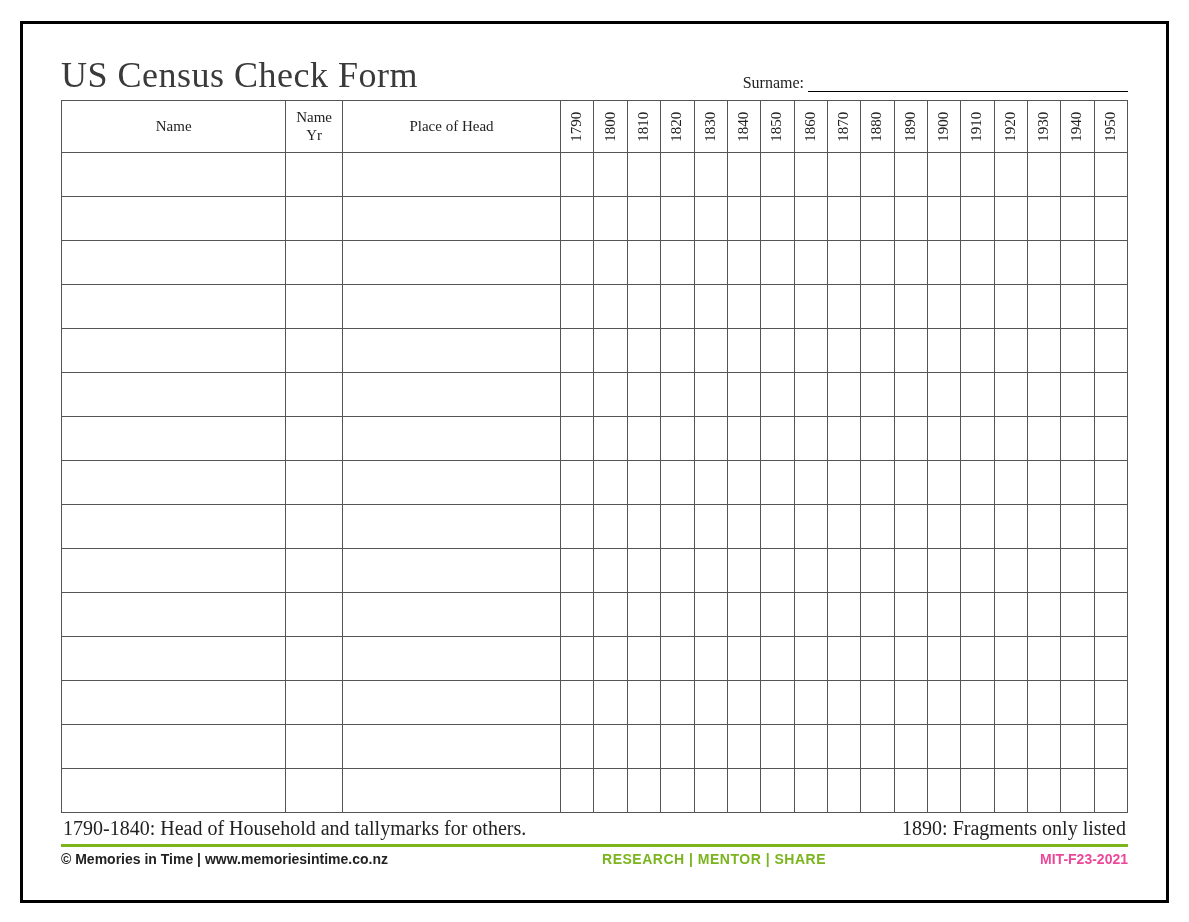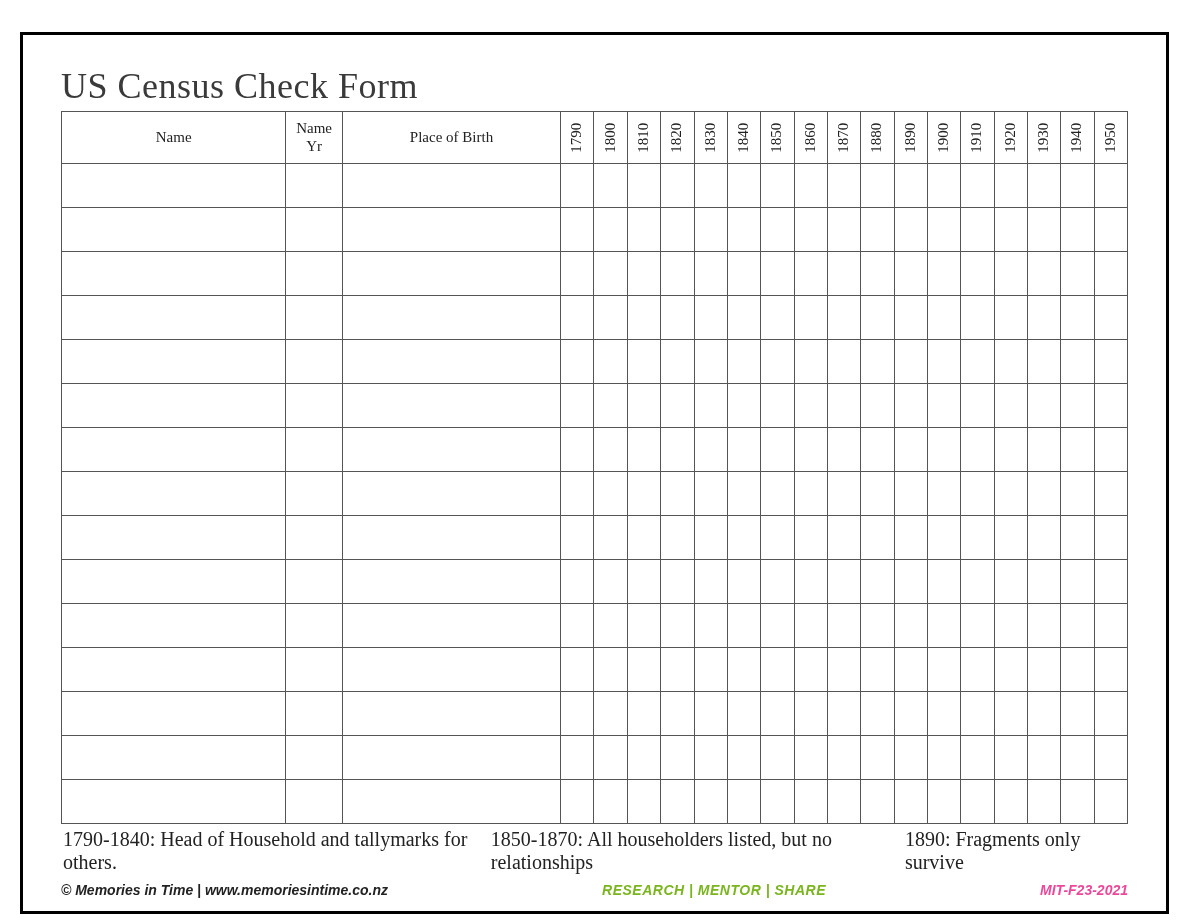--- a/index.html
+++ b/index.html
@@ -9,21 +9,21 @@
     }
     body {
       background: #fff;
       font-family: Georgia, 'Times New Roman', serif;
       padding: 20px;
     }
     .page-border {
       border: 3px solid #000;
       width: 1149px;
       height: 882px;
-      margin: 12px auto;
+      margin: 1px auto;
       padding: 30px 38px 18px 38px;
       position: relative;
       display: flex;
       flex-direction: column;
     }
     .header-row {
       display: flex;
       align-items: flex-end;
       justify-content: space-between;
       margin-bottom: 4px;
@@ -97,21 +97,20 @@
       background: #7ab51d;
       margin-top: 4px;
       margin-bottom: 4px;
     }
     .footer-row {
       display: flex;
       justify-content: space-between;
       align-items: flex-start;
       font-family: Arial, Helvetica, sans-serif;
       font-size: 14px;
-      font-style: italic;
     }
     .footer-left {
       color: #222;
       font-weight: bold;
     }
     .footer-center {
       color: #7ab51d;
       font-weight: bold;
       letter-spacing: 0.5px;
     }
@@ -123,20 +122,24 @@
       font-weight: bold;
     }
   </style>
 </head>
 <body>
 
 <div class="page-border">
 
   <div class="header-row">
     <h1 class="title">US Census Check Form</h1>
+    <div class="surname-block">
+      <span class="surname-label">Surname:</span>
+      <span class="surname-line"></span>
+    </div>
   </div>
 
   <table class="grid">
     <colgroup>
       <col class="col-name">
       <col class="col-birthyr">
       <col class="col-place">
     <col class="col-year">
         <col class="col-year">
         <col class="col-year">
@@ -153,21 +156,21 @@
         <col class="col-year">
         <col class="col-year">
         <col class="col-year">
         <col class="col-year">
       </colgroup>
     <thead>
       <tr>
         <th class="col-name">Name</th>
         <th class="col-birthyr"><span style="white-space:pre-line;">Name
 Yr</span></th>
-        <th class="col-place">Place of Birth</th>
+        <th class="col-place">Place of Head</th>
       <th class="year-head col-year"><span class="rot">1790</span></th>
           <th class="year-head col-year"><span class="rot">1800</span></th>
           <th class="year-head col-year"><span class="rot">1810</span></th>
           <th class="year-head col-year"><span class="rot">1820</span></th>
           <th class="year-head col-year"><span class="rot">1830</span></th>
           <th class="year-head col-year"><span class="rot">1840</span></th>
           <th class="year-head col-year"><span class="rot">1850</span></th>
           <th class="year-head col-year"><span class="rot">1860</span></th>
           <th class="year-head col-year"><span class="rot">1870</span></th>
           <th class="year-head col-year"><span class="rot">1880</span></th>
@@ -509,22 +512,21 @@
           <td></td>
           <td></td>
           <td></td>
           <td></td>
         </tr>
       </tbody>
   </table>
 
   <div class="notes-row">
     <span>1790-1840: Head of Household and tallymarks for others.</span>
-    <span>1850-1870: All householders listed, but no relationships</span>
-    <span>1890: Fragments only survive</span>
+    <span>1890: Fragments only listed</span>
   </div>
 
   <div class="green-rule"></div>
 
   <div class="footer-row">
     <span class="footer-left">© Memories in Time | www.memoriesintime.co.nz</span>
     <span class="footer-center">
       <span>RESEARCH</span><span class="sep">  |  </span><span>MENTOR</span><span class="sep">  |  </span><span>SHARE</span>
     </span>
     <span class="footer-right">MIT-F23-2021</span>

